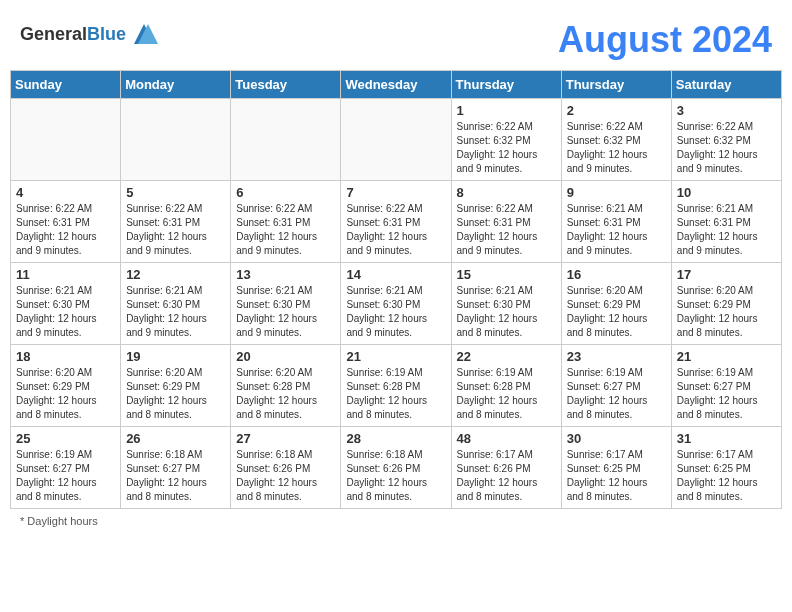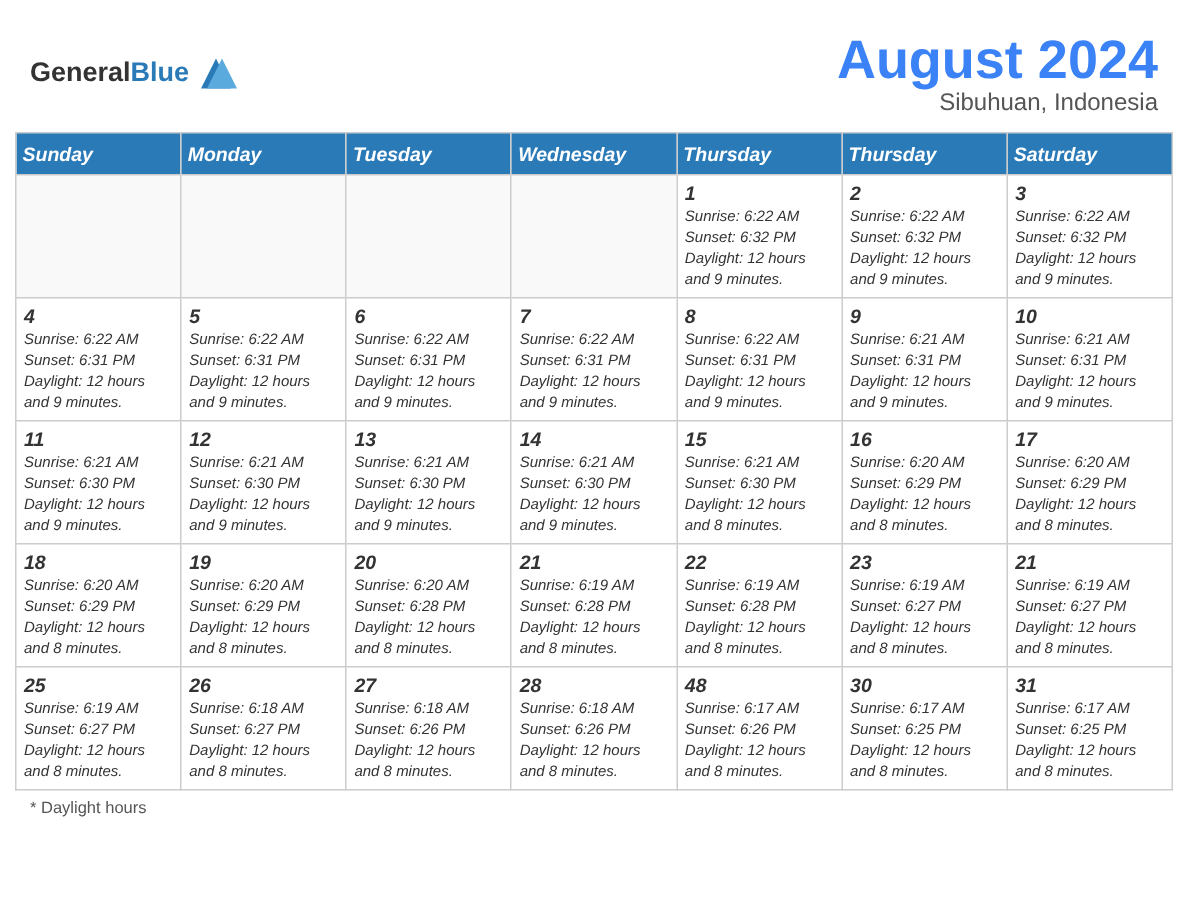--- a/index.html
+++ b/index.html
@@ -6,21 +6,21 @@
     body {
       font-family: Arial, sans-serif;
       background: #fff;
       width: 792px;
       min-height: 612px;
       padding: 10px;
     }
     .header-area {
       display: flex;
       justify-content: space-between;
-      align-items: center;
+      align-items: flex-start;
       padding: 10px 10px 5px 10px;
     }
     .logo {
       display: flex;
       align-items: center;
     }
     .logo-text-general {
       font-size: 18px;
       font-weight: bold;
       color: #333;
@@ -45,21 +45,20 @@
       line-height: 1.1;
     }
     .location {
       font-size: 16px;
       color: #555;
     }
     .calendar {
       width: 100%;
       border-collapse: collapse;
       margin-top: 5px;
-      font-style: italic;
     }
     .calendar th {
       background-color: #2a7ab8;
       color: white;
       font-size: 13px;
       font-weight: bold;
       padding: 6px 4px;
       text-align: left;
       border: 1px solid #ccc;
     }
@@ -102,21 +101,20 @@
     <div>
       <span class="logo-text-general">General</span><span class="logo-text-blue">Blue</span>
     </div>
     <svg class="logo-icon" viewBox="0 0 28 28">
       <polygon points="4,24 14,4 24,24" fill="#2a7ab8"></polygon>
       <polygon points="14,24 24,4 34,24" fill="#5aaadd" transform="translate(-6,0)"></polygon>
     </svg>
   </div>
   <div class="title-area">
     <div class="month-year">August 2024</div>
-    <div class="location">Sibuhuan, Indonesia</div>
   </div>
 </div>
 
 <table class="calendar">
   <thead>
     <tr>
     <th>Sunday</th>
         <th>Monday</th>
         <th>Tuesday</th>
         <th>Wednesday</th>

